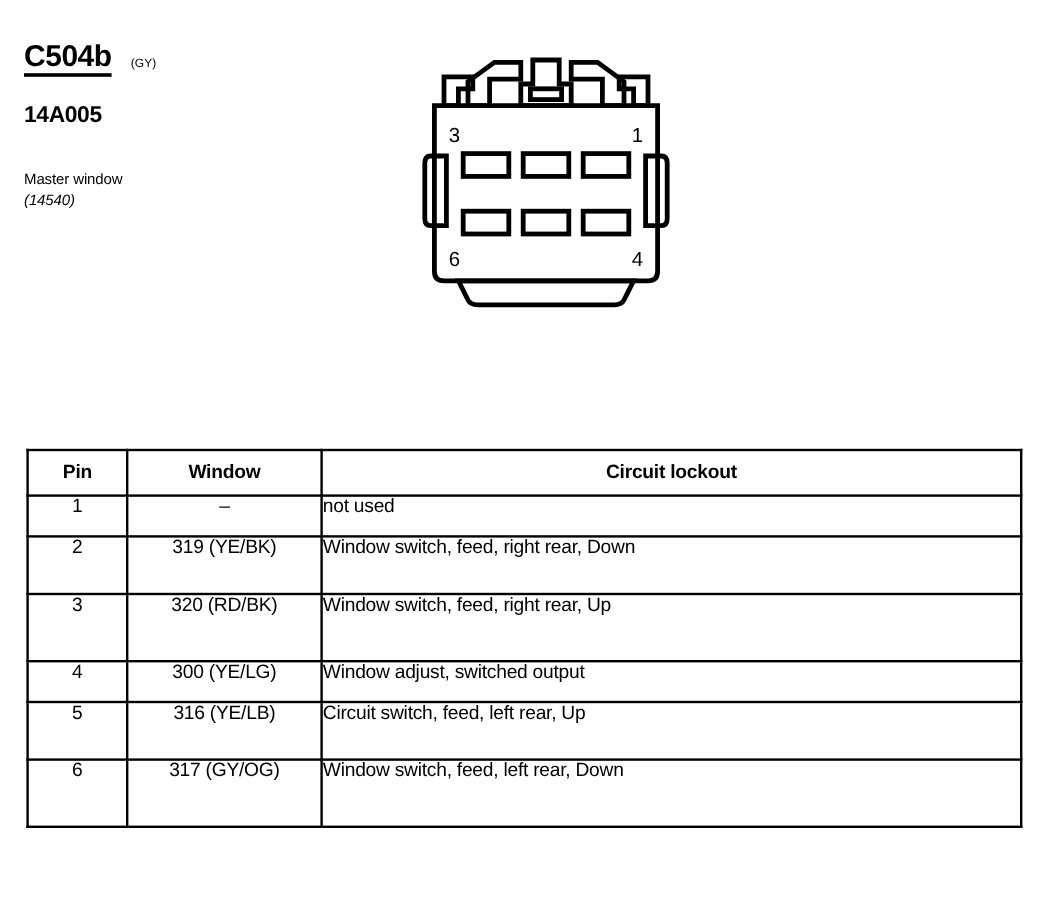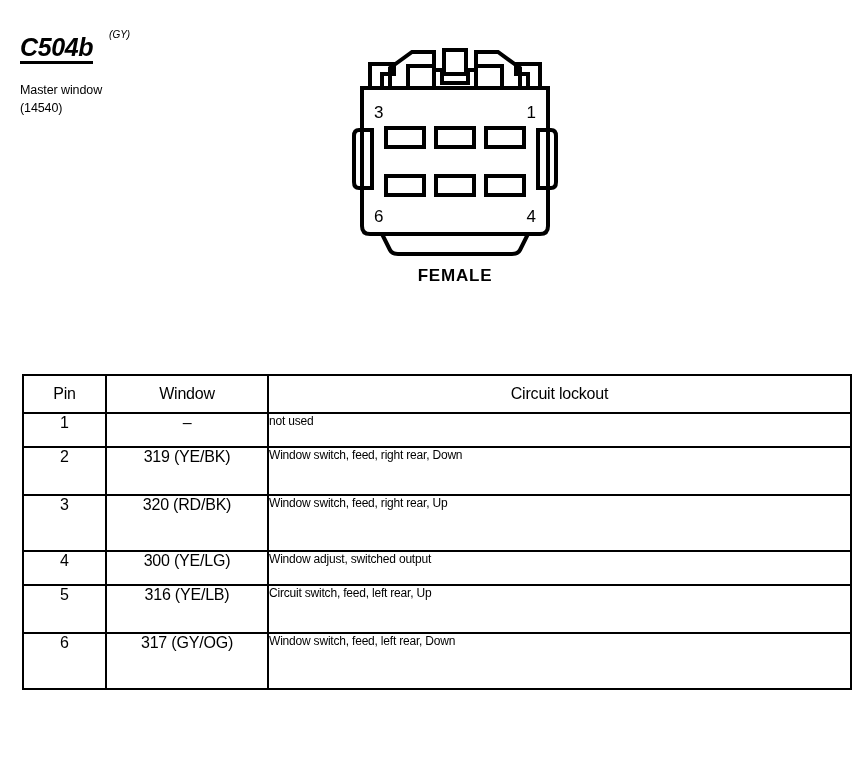--- a/index.html
+++ b/index.html
@@ -19,23 +19,22 @@
 
   
   #header-block {
     position: absolute;
     left: 20px;
     top: 34px;
     width: 300px;
   }
   #connector-id-row {
     display: flex;
-    align-items: flex-start;
+    align-items: flex-end;
     gap: 16px;
-    font-style: italic;
   }
   #connector-id {
     font-size: 25px;
     font-weight: bold;
     letter-spacing: -0.4px;
     border-bottom: 3px solid #000;
     padding-bottom: 1px;
     line-height: 1.05;
   }
   #connector-color-code {
@@ -47,25 +46,26 @@
   }
   #part-number {
     font-size: 19px;
     font-weight: bold;
     letter-spacing: -0.3px;
     margin-top: 22px;
   }
   #component-desc {
     font-size: 12.5px;
     line-height: 1.45;
-    margin-top: 17px;
+    margin-top: 32px;
     letter-spacing: -0.1px;
   }
   #component-ref {
     font-size: 12.5px;
+    font-style: italic;
     letter-spacing: -0.1px;
   }
 
   
   #connector-figure {
     position: absolute;
     left: 330px;
     top: 44px;
     width: 250px;
     height: 250px;
@@ -97,21 +97,21 @@
     table-layout: fixed;
   }
   table#pinout-table th,
   table#pinout-table td {
     border: 2px solid #000;
     padding: 0;
     vertical-align: top;
   }
   table#pinout-table th {
     font-size: 16px;
-    font-weight: normal;
+    font-weight: bold;
     text-align: center;
     height: 36px;
     vertical-align: middle;
     letter-spacing: -0.2px;
   }
   .col-pin   { width: 83px; }
   .col-ckt   { width: 162px; }
   .col-fn    { width: 583px; }
 
   td.cell-pin {
@@ -119,38 +119,39 @@
     text-align: center;
     padding-top: 8px;
   }
   td.cell-ckt {
     font-size: 16px;
     text-align: center;
     padding-top: 8px;
     letter-spacing: -0.2px;
   }
   td.cell-fn {
-    font-size: 12px;
+    font-size: 16px;
     text-align: left;
     padding-top: 8px;
     padding-left: 17px;
     letter-spacing: -0.2px;
   }
   tr.row-h-short td { height: 32px; }
   tr.row-h-tall  td { height: 46px; }
   tr.row-h-xtall td { height: 54px; }
 </style>
 </head>
 <body>
 
 <div id="header-block">
   <div id="connector-id-row">
     <span id="connector-id">C504b</span>
     <span id="connector-color-code">(GY)</span>
   </div>
+  <div id="part-number">14A005</div>
   <div id="component-desc">
     <div>Master window</div>
     <div id="component-ref">(14540)</div>
   </div>
 </div>
 
 <div id="connector-figure">
   <svg id="connector-svg" width="250" height="220" viewBox="0 0 250 220">
     <g fill="none" stroke="#000" stroke-width="4" stroke-linejoin="miter">
 
@@ -179,21 +180,20 @@
       <rect x="106" y="132" width="38" height="19"></rect>
       <rect x="156" y="132" width="38" height="19"></rect>
     </g>
 
     <text x="44" y="74" font-family="Liberation Sans, sans-serif" font-size="17" fill="#000" text-anchor="start">3</text>
     <text x="206" y="74" font-family="Liberation Sans, sans-serif" font-size="17" fill="#000" text-anchor="end">1</text>
     <text x="44" y="178" font-family="Liberation Sans, sans-serif" font-size="17" fill="#000" text-anchor="start">6</text>
     <text x="206" y="178" font-family="Liberation Sans, sans-serif" font-size="17" fill="#000" text-anchor="end">4</text>
   </svg>
 
-  <div id="connector-gender-label">FEMALE</div>
 </div>
 
 <div id="pinout-table-wrap">
   <table id="pinout-table">
     <colgroup>
       <col class="col-pin">
       <col class="col-ckt">
       <col class="col-fn">
     </colgroup>
     <thead>

